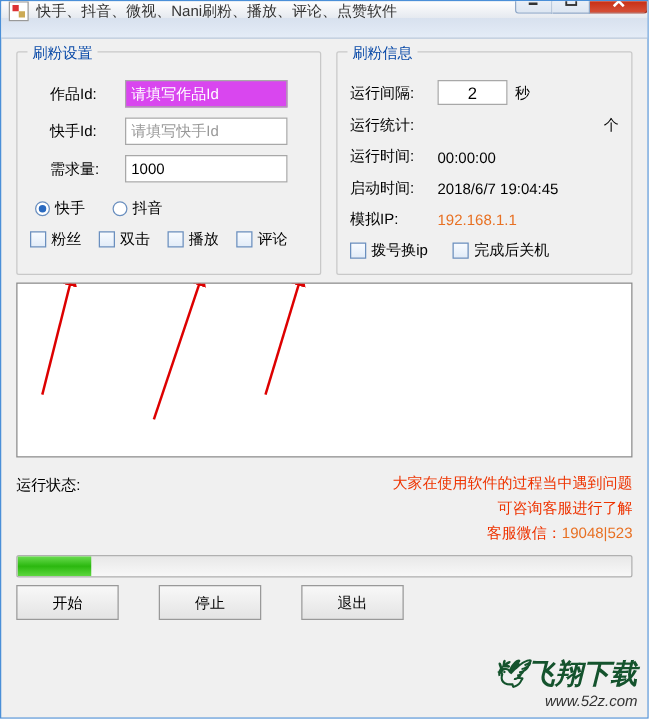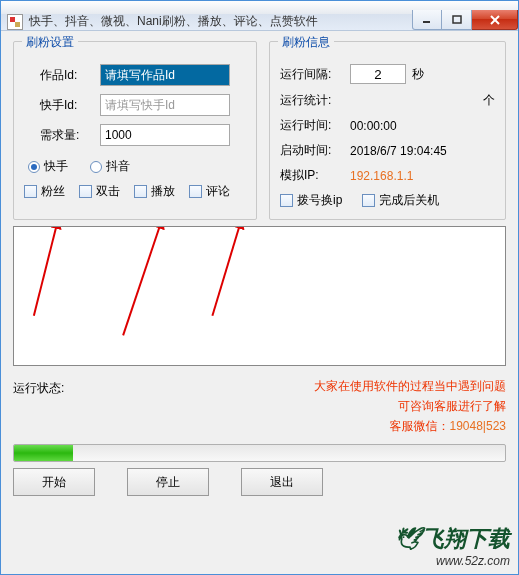--- a/index.html
+++ b/index.html
@@ -16,21 +16,21 @@
     border: 1px solid #4a8fd8;
     background: #f0f0f0;
     position: relative;
     overflow: hidden;
   }
   .titlebar {
     height: 30px;
     background: linear-gradient(#fefefe, #e6eaf0 45%, #d8e1ee 46%, #e4ecf7);
     border-bottom: 1px solid #b8c8dc;
     display: flex;
-    align-items: flex-end;
+    align-items: flex-start;
     position: relative;
   }
   .app-icon {
     width: 16px;
     height: 16px;
     margin: 0 6px;
     background: #fff;
     border: 1px solid #999;
     position: relative;
   }
@@ -115,21 +115,21 @@
     width: 130px;
     height: 22px;
     border: 1px solid #a8a8a8;
     background: #fff;
     padding: 0 4px;
     font-size: 12px;
     font-family: inherit;
   }
   .input.placeholder-cn { color: #999; }
   .input.highlight {
-    background: #0369a1;
+    background: #d946ef;
     color: #fff;
   }
   .radio-row { display: flex; gap: 22px; margin: 12px 0 8px 4px; }
   .radio, .checkbox { display: inline-flex; align-items: center; gap: 4px; cursor: pointer; }
   .radio-dot {
     width: 12px; height: 12px; border: 1px solid #6a8fbf;
     border-radius: 50%; background: #fff; display: flex;
     align-items: center; justify-content: center;
   }
   .radio.checked .radio-dot::after {

